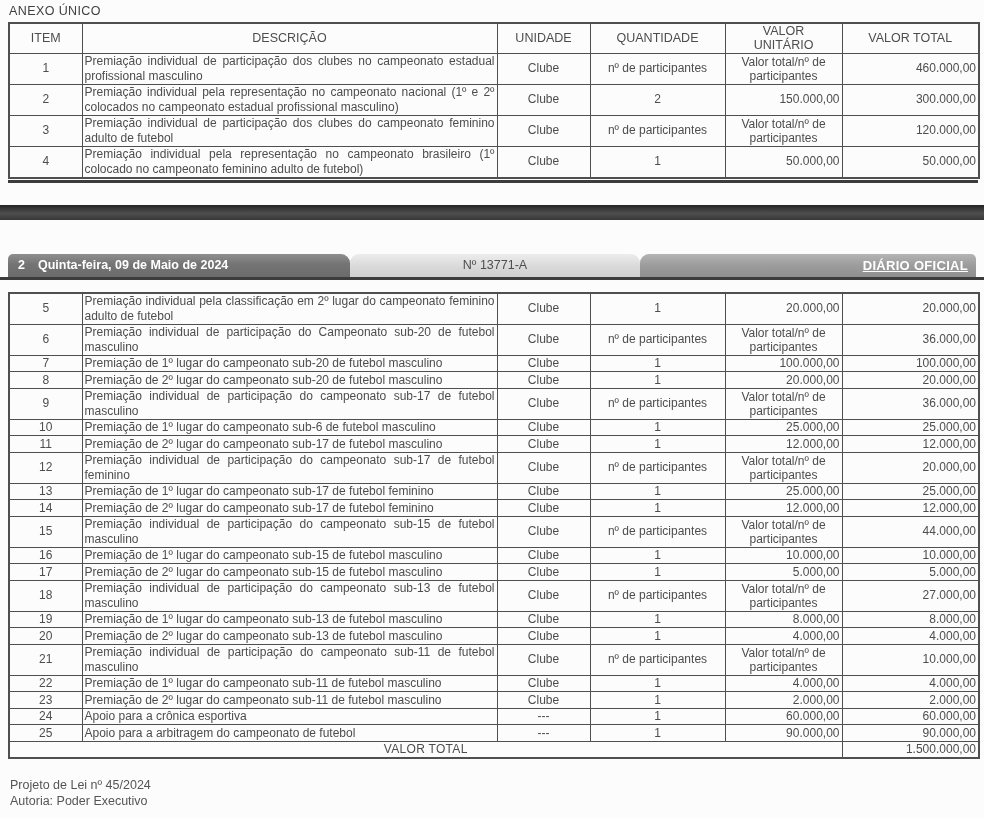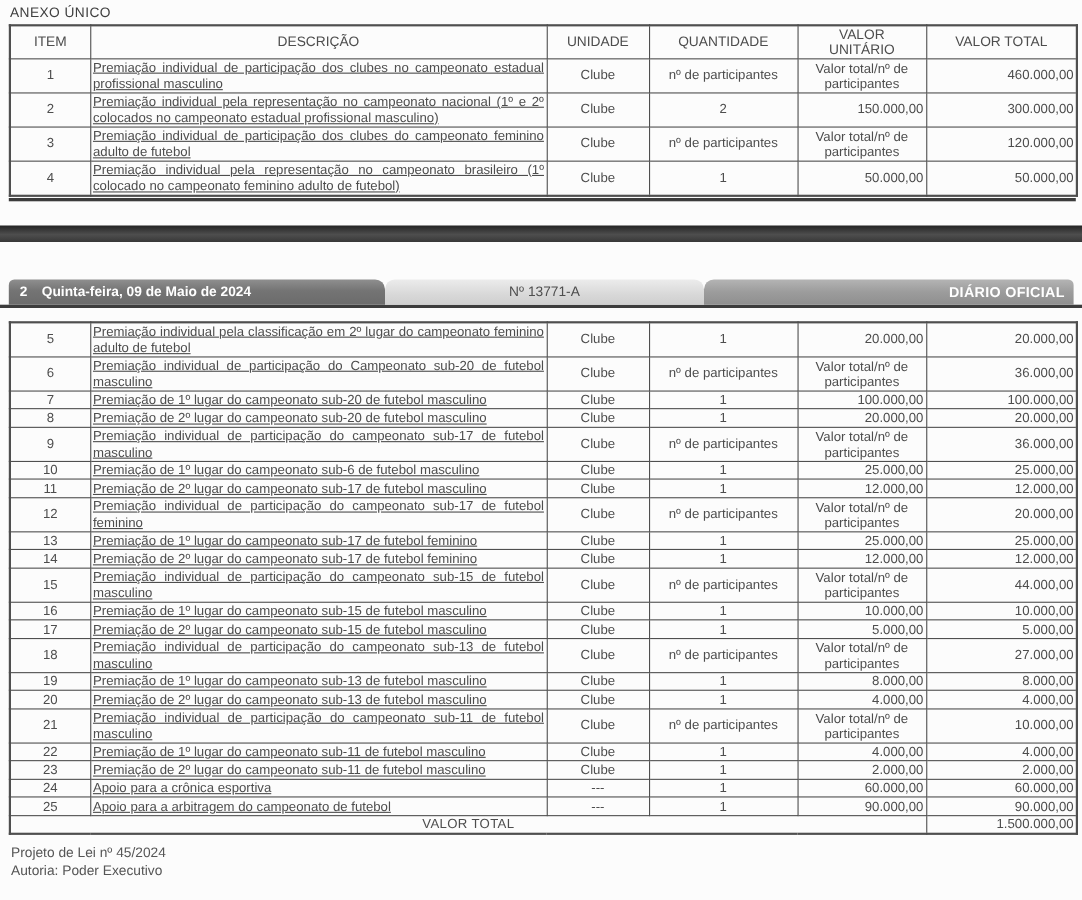--- a/index.html
+++ b/index.html
@@ -36,21 +36,21 @@
     padding:.5px 2px;
     color:var(--text-col);
     vertical-align:middle;
     overflow:hidden;
   }
   table.annex th{
     font-weight:400;font-size:12.5px;height:30px;text-align:center;
   }
   table.annex th:nth-child(5){padding:0 10px;line-height:14px;}
   .c-item{text-align:center;}
-  .c-desc{text-align:justify;padding:.5px 3px;text-decoration:underline;}
+  .c-desc{text-align:justify;padding:.5px 3px;}
   .c-unid,.c-qty{text-align:center;}
   .c-vu,.c-vt{text-align:right;padding-right:3px;margin-top:47px;}
   .c-vu.txt{text-align:center;padding-right:2px;line-height:14px;}
   .c-total-label{text-align:center;font-size:12.5px;letter-spacing:.3px;}
 
   .double-rule{
     width:970px;margin:1px 0 0 8px;height:0;
     border-top:3px solid var(--rule-dark);
   }
   .page-break-bar{
@@ -75,29 +75,29 @@
     border-radius:9px 9px 0 0;
     display:flex;align-items:center;justify-content:center;
     color:#4e4e4e;font-weight:normal;font-size:12.5px;
   }
   .tab-right{
     width:336px;height:100%;
     background:linear-gradient(180deg,#b4b4b4 0%,var(--tab-mid) 50%,#8f8f8f 100%);
     border-radius:9px 5px 0 0;
     display:flex;align-items:center;justify-content:flex-end;
     padding-right:8px;
-    color:#fff;font-weight:bold;font-size:13px;letter-spacing:.3px;
+    color:#fff;font-weight:bold;font-size:13px;letter-spacing:.3px;text-decoration:underline;
   }
   .masthead-rule{
     width:984px;height:3px;background:var(--rule-dark);
   }
   table.annex.second{margin-top:12px;}
 
   .doc-footer{
-    margin:8px 0 0 10px;
+    margin:18px 0 0 10px;
     font-size:12.5px;line-height:16px;color:#555;
   }
 </style>
 </head>
 <body>
 
 <div class="page">
 
   <div class="annex-title">ANEXO ÚNICO</div>
 

